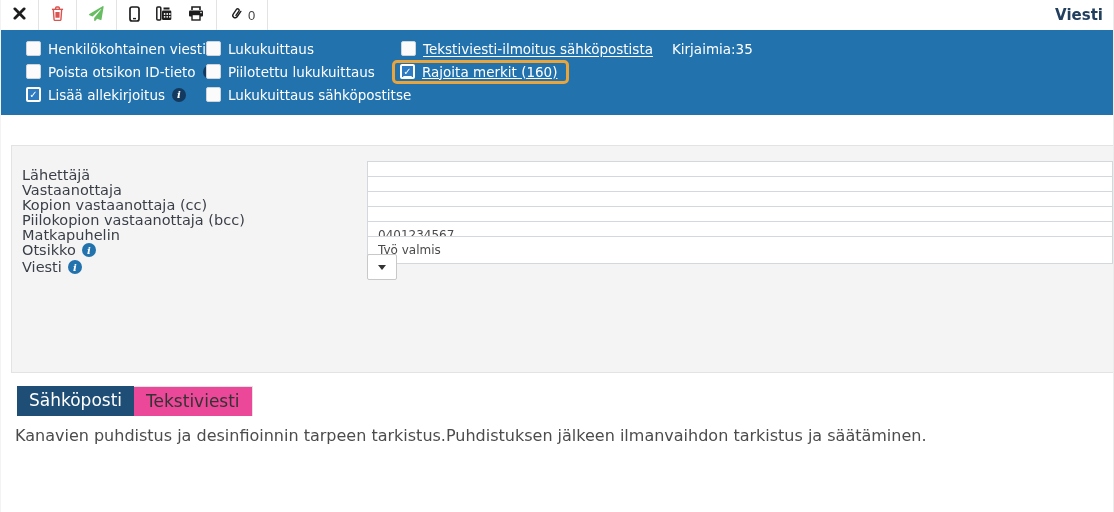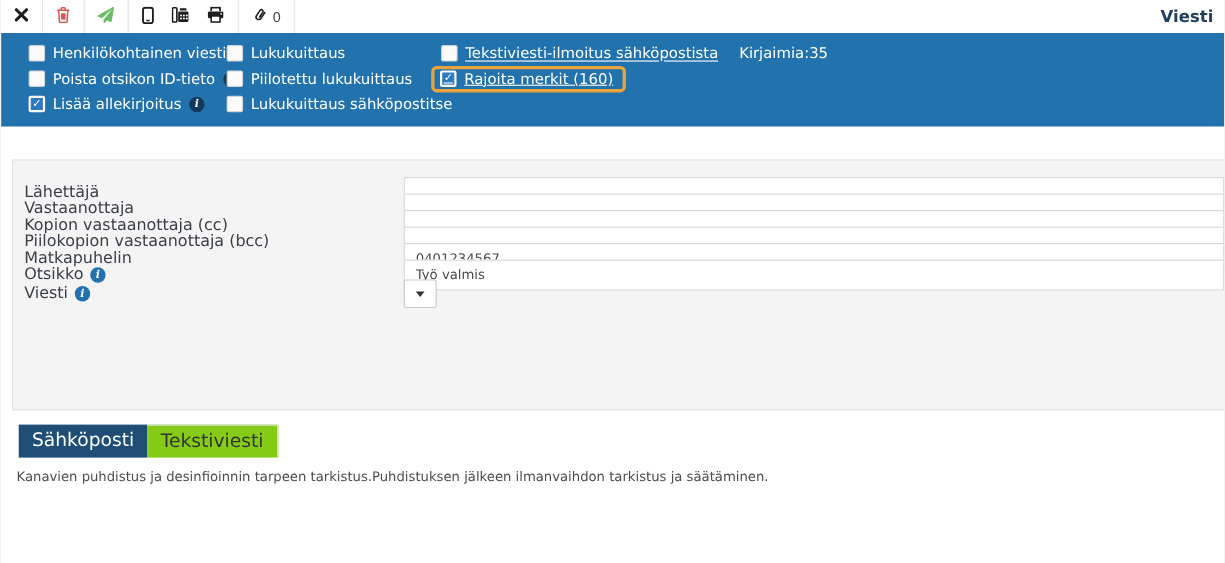--- a/index.html
+++ b/index.html
@@ -45,22 +45,22 @@
     padding:0 10px; font-size:12px; color:#4a4a4a; font-family:inherit; outline:none; }
   .dd-row { height:32px; margin-top:3px; }
   .dd-btn { width:30px; height:26px; background:#fff; border:1px solid #c8c8c8; border-radius:2px;
     display:flex; align-items:center; justify-content:center; cursor:pointer; }
   .caret { width:0; height:0; border-left:4px solid transparent; border-right:4px solid transparent;
     border-top:5px solid #333; }
   
   .tabs { margin:13px 0 0 16px; display:flex; }
   .tab { font-size:17px; padding:4px 12px 5px 12px; cursor:pointer; }
   .tab.active { background:#1e4d76; color:#fff; }
-  .tab.inactive { background:#84cc16; color:#333; border-top:1px solid #e3e3e3; border-right:1px solid #e3e3e3; }
-  .message-body { margin:10px 0 0 14px; font-size:12px; color:#4c4c4c; }
+  .tab.inactive { background:#ec4899; color:#333; border-top:1px solid #e3e3e3; border-right:1px solid #e3e3e3; }
+  .message-body { margin:10px 0 0 14px; font-size:16px; color:#4c4c4c; }
 </style>
 </head>
 <body>
 
 <div class="page">
 
   <div class="toolbar">
     <div class="tb-group">
       <button class="tb-btn">
         <span>

